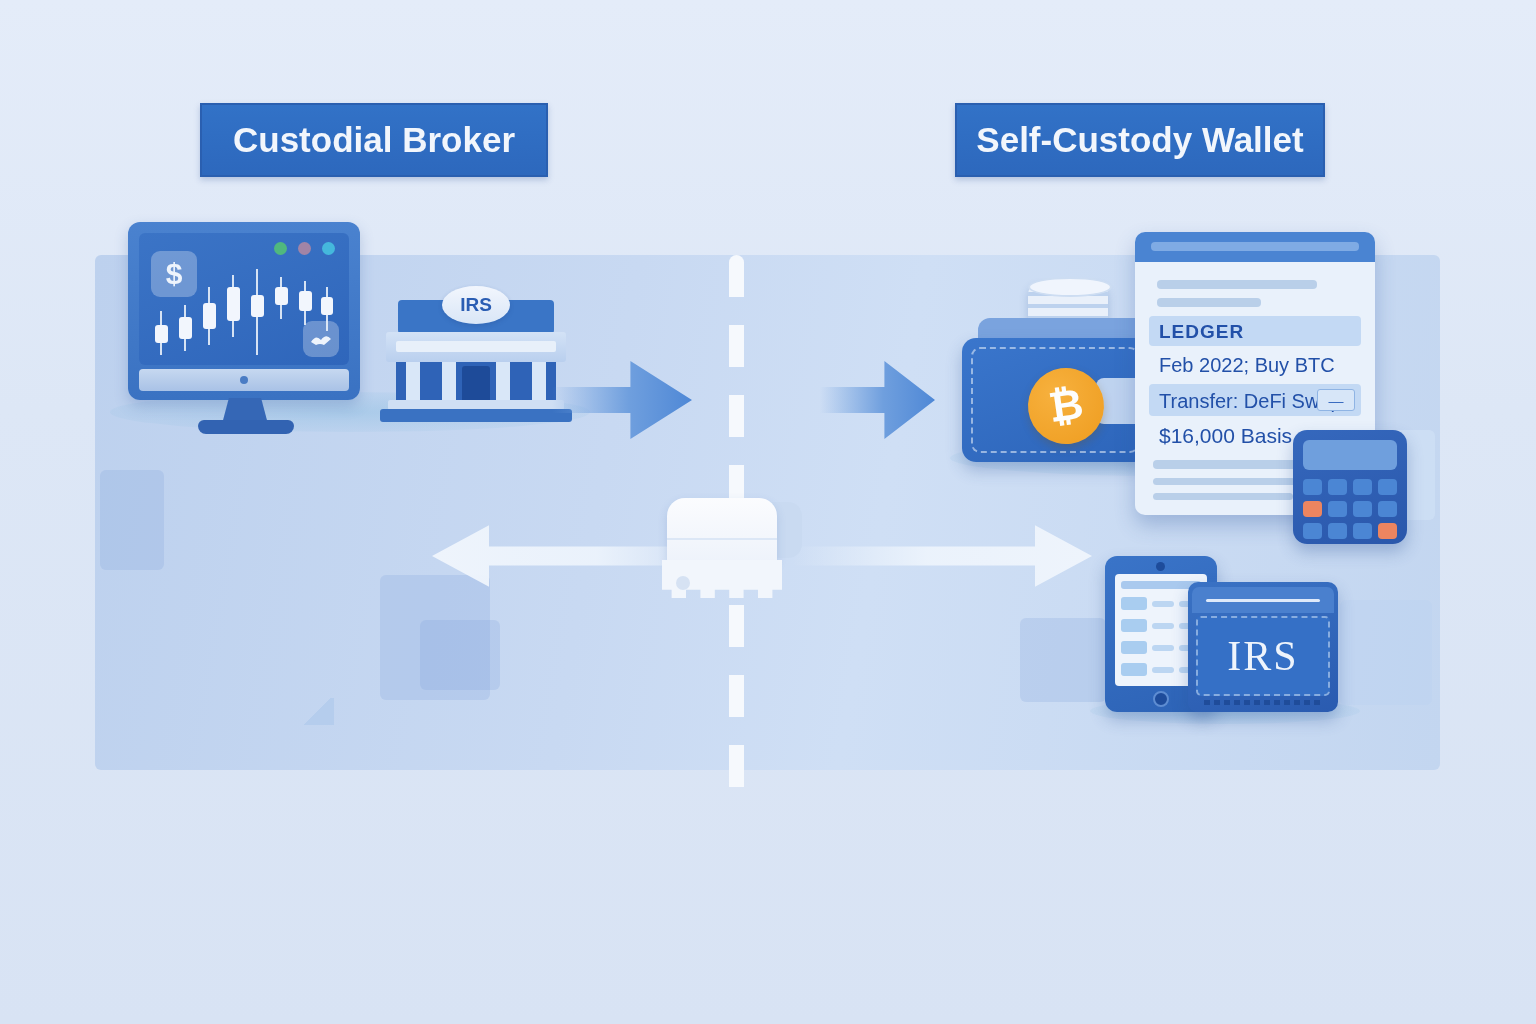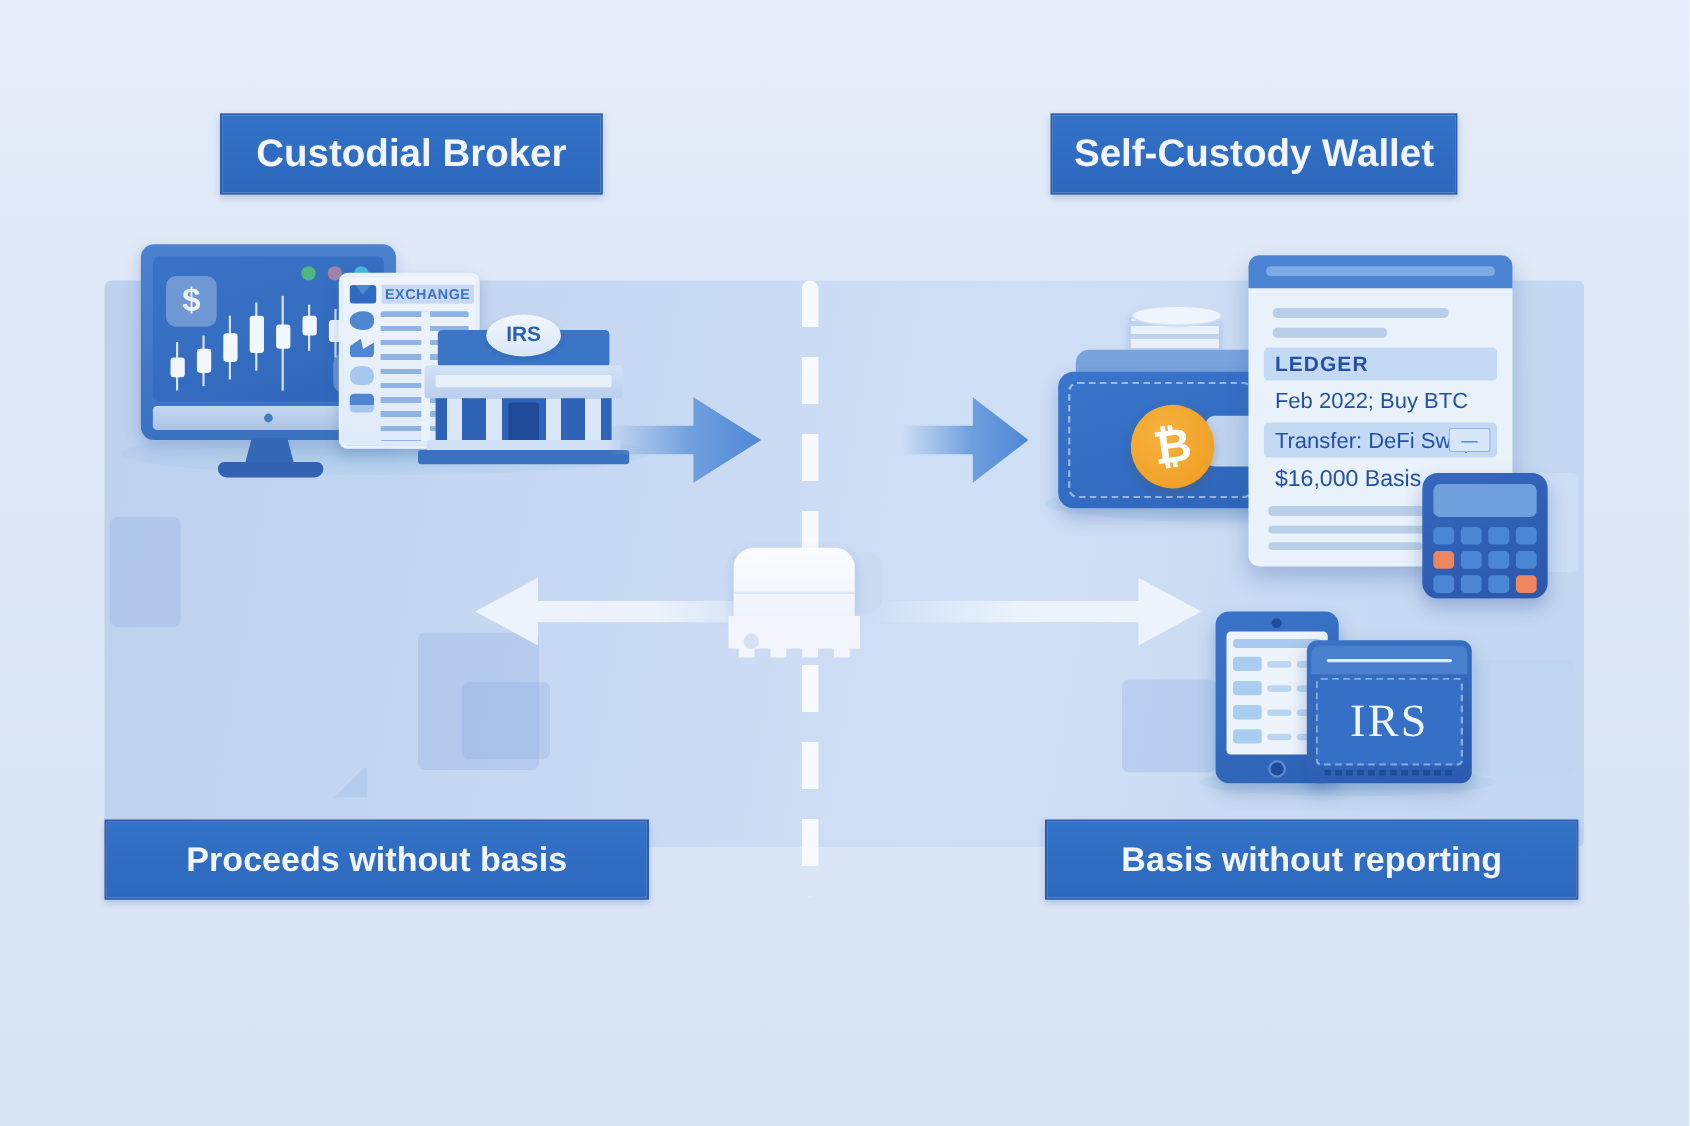--- a/index.html
+++ b/index.html
@@ -306,56 +306,35 @@
         </g>
       </svg>
     </div>
     <div class="monitor-chin">
         <div class="dot"></div>
       </div>
   </div>
   <div class="abs monitor-neck"></div>
   <div class="abs monitor-base"></div>
 
-  <div class="abs exch-doc">
-    <div class="exch-head">
-      <div class="exch-env"></div>
-      <div class="exch-title">EXCHANGE</div>
-    </div>
-    <div class="exch-body">
-      <div class="exch-icons">
-        <div class="exch-ic" style="border-radius:50% 40% 40% 50%;"></div>
-        <div class="exch-ic" style="clip-path:polygon(0 40%,45% 0,55% 55%,100% 20%,100% 100%,0 100%);"></div>
-        <div class="exch-ic lite" style="border-radius:8px;"></div>
-        <div class="exch-ic" style="border-radius:4px;background:linear-gradient(180deg,#3f7bcd 60%,#9fc2ec 60%);"></div>
-      </div>
-      <div class="exch-lines"></div>
-    </div>
-  </div>
 
   <div class="abs irs-attic"></div>
   <div class="abs irs-roof">
       <div class="band"></div>
     </div>
   <div class="abs irs-cols"></div>
   <div class="abs irs-door"></div>
   <div class="abs irs-steps1"></div>
   <div class="abs irs-steps2"></div>
   <div class="abs irs-sign">
     <span>IRS</span>
   </div>
 
   <div class="abs form-fold"></div>
 
-  <div class="abs blue-box ban-left">
-    <span>Proceeds without basis</span>
-  </div>
-  <div class="abs blue-box ban-right">
-    <span>Basis without reporting</span>
-  </div>
 
   <div class="abs arrow-right-blue" style="left:552px;top:346px;width:140px;"></div>
   <div class="abs arrow-right-blue" style="left:820px;top:346px;width:115px;"></div>
   <div class="abs arrow-left-white" style="left:432px;top:508px;width:300px;"></div>
   <div class="abs arrow-right-white" style="left:792px;top:508px;width:300px;"></div>
 
   <div class="abs receipt-side"></div>
   <div class="abs receipt-roll"></div>
   <div class="abs receipt-sheet"></div>
   <div class="abs receipt-dot"></div>

